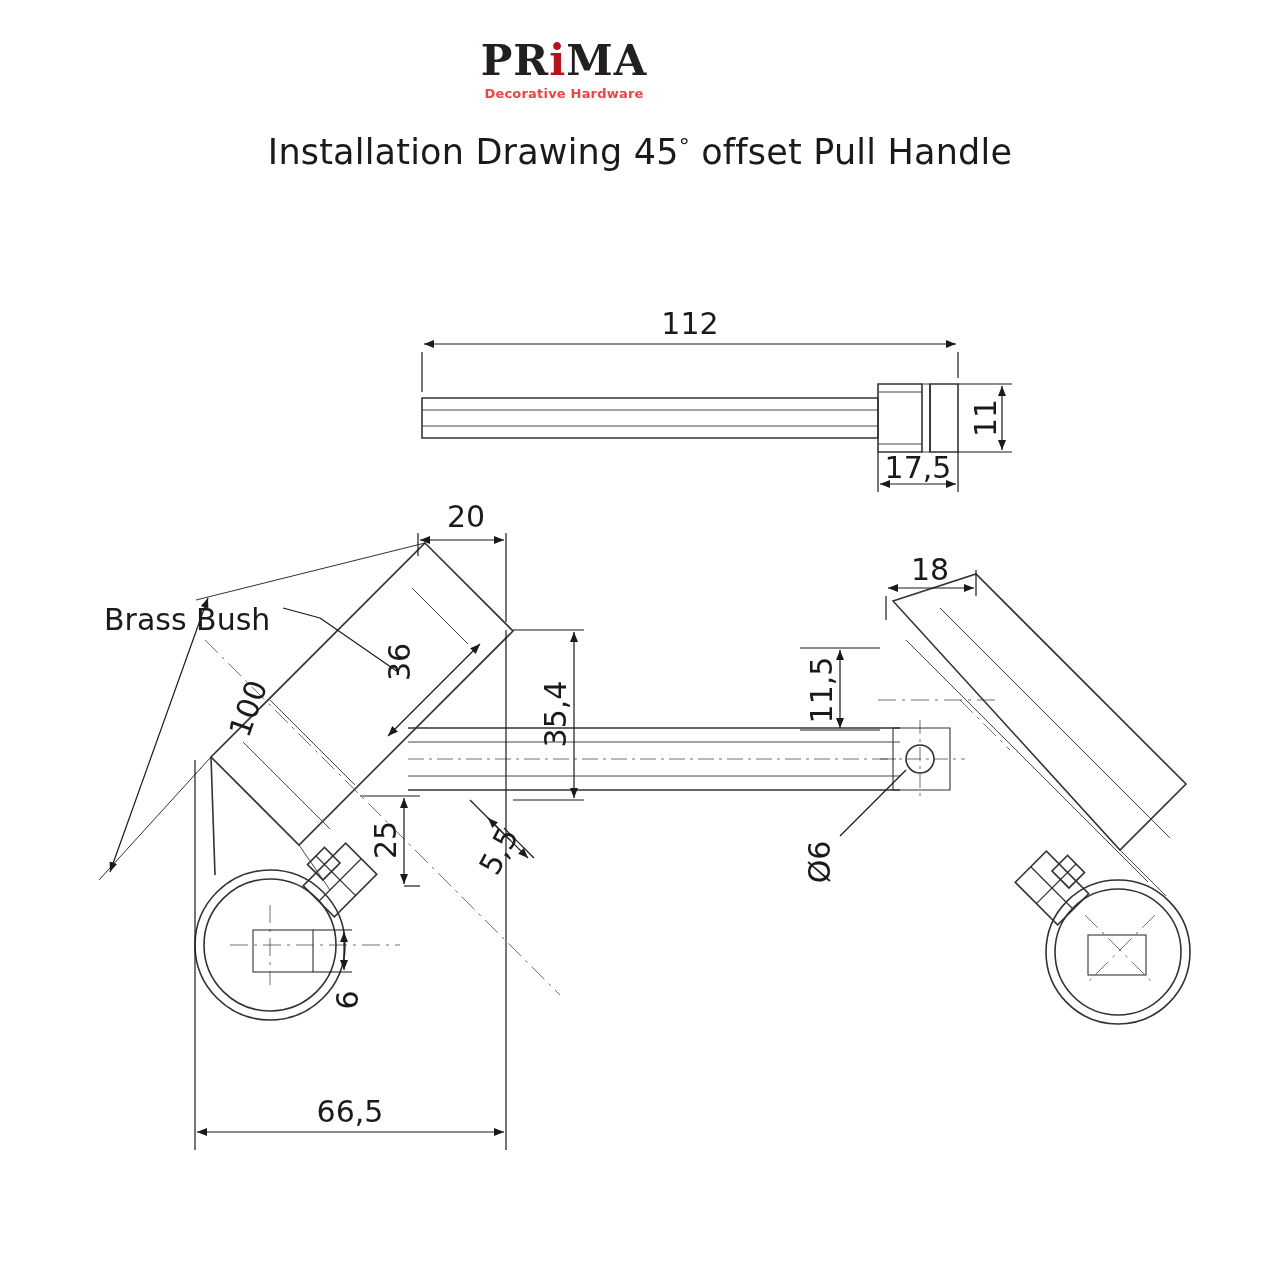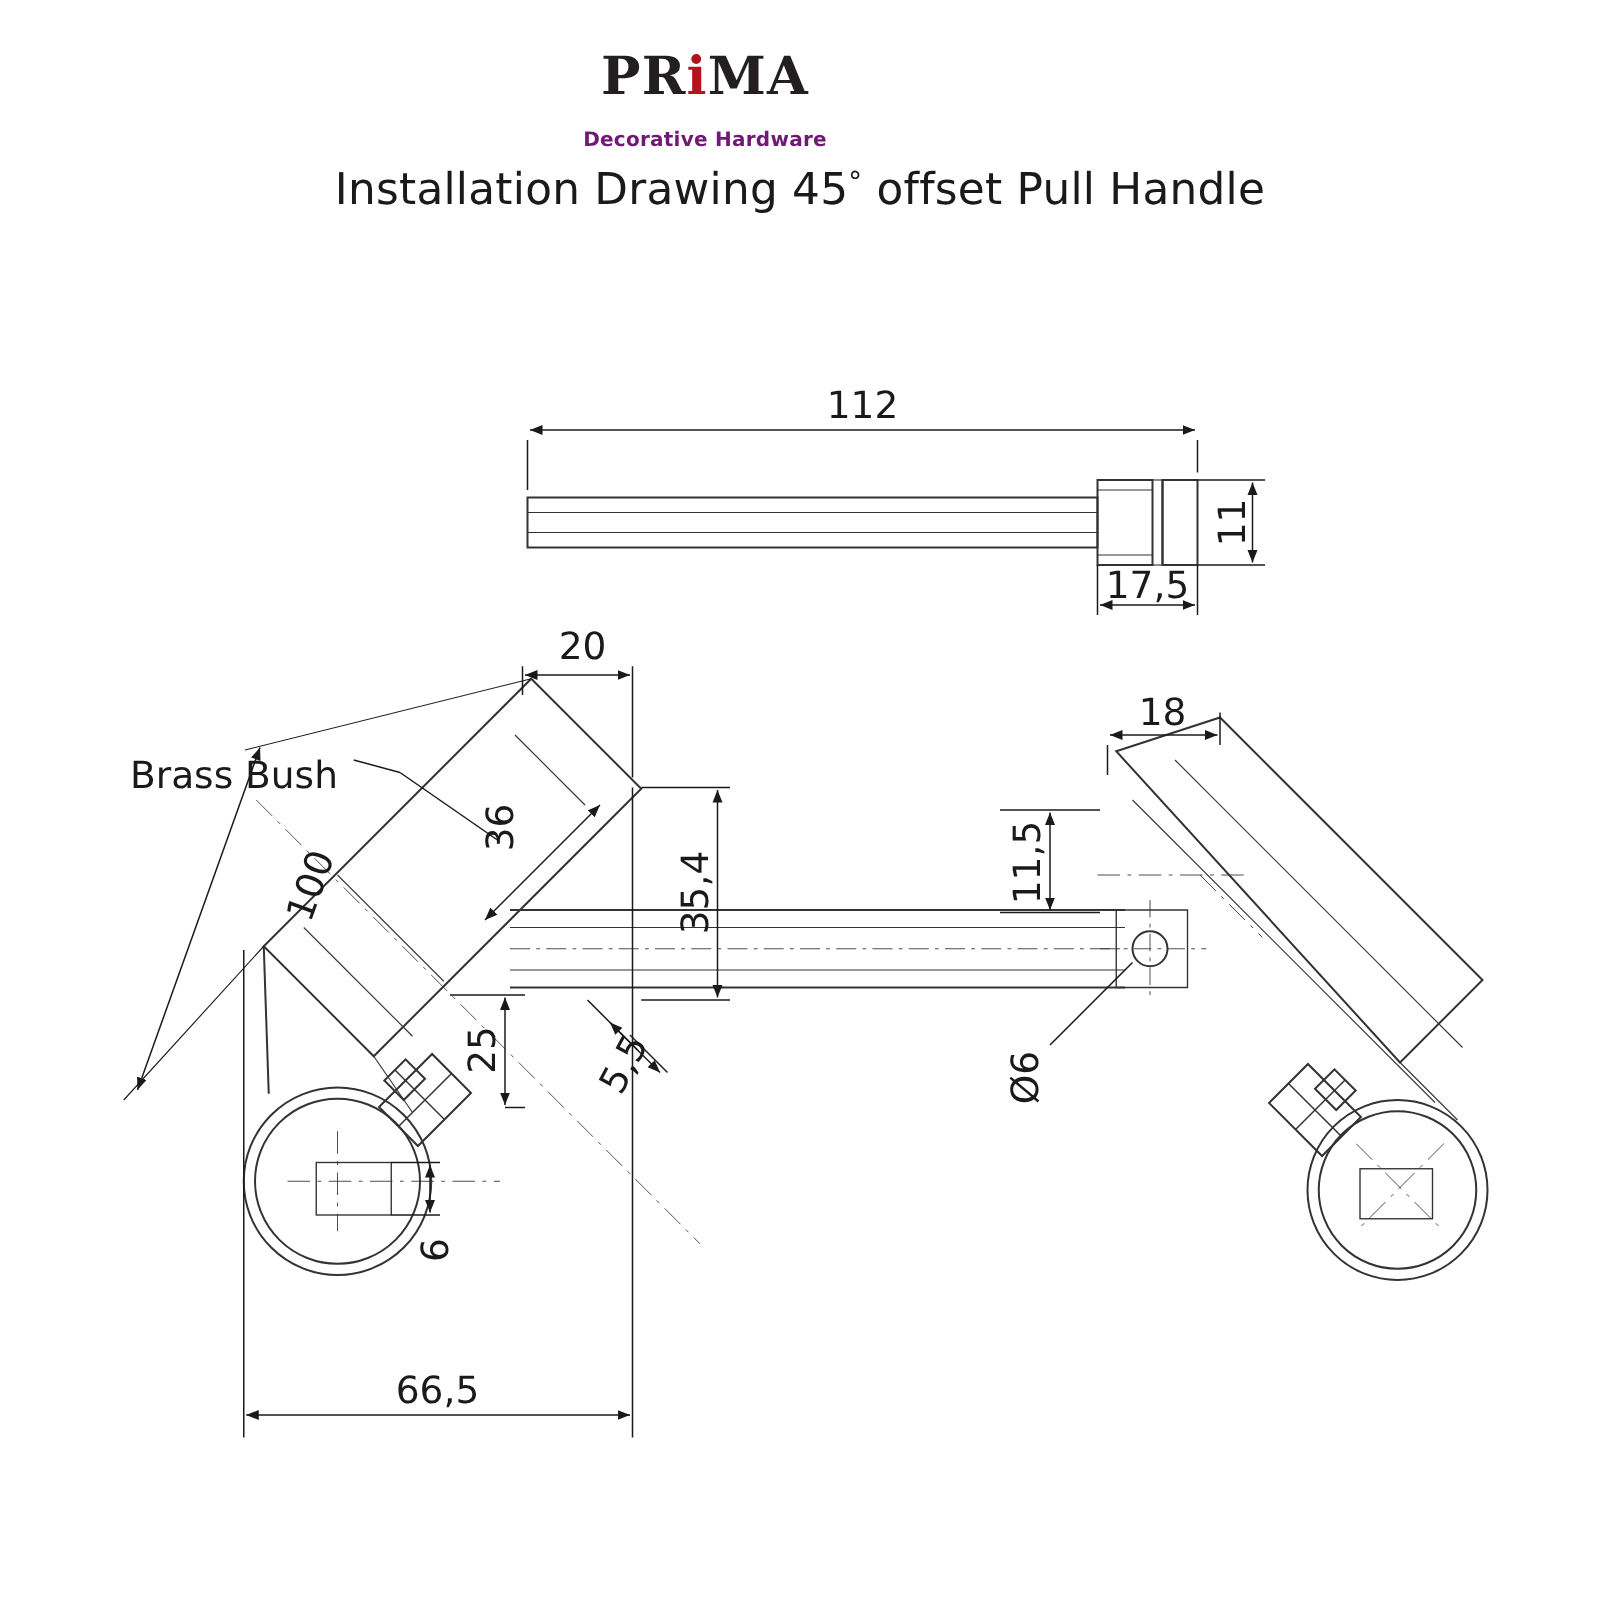--- a/index.html
+++ b/index.html
@@ -34,25 +34,25 @@
     letter-spacing: 1px;
     font-weight: 700;
     line-height: 1;
     color: #231f20;
   }
   .brand-word .dot-i {
     color: #b5121b;
   }
   .brand-sub {
     font-family: "DejaVu Sans", sans-serif;
-    font-size: 16px;
+    font-size: 13px;
     font-weight: 700;
     letter-spacing: 0.2px;
-    margin-top: 20px;
-    color: #701a75;
+    margin-top: 4px;
+    color: #ef4444;
   }
   .doc-title {
     position: absolute;
     top: 132px;
     left: 0;
     width: 1280px;
     text-align: center;
     font-size: 35px;
     font-weight: 400;
     letter-spacing: 0.2px;

